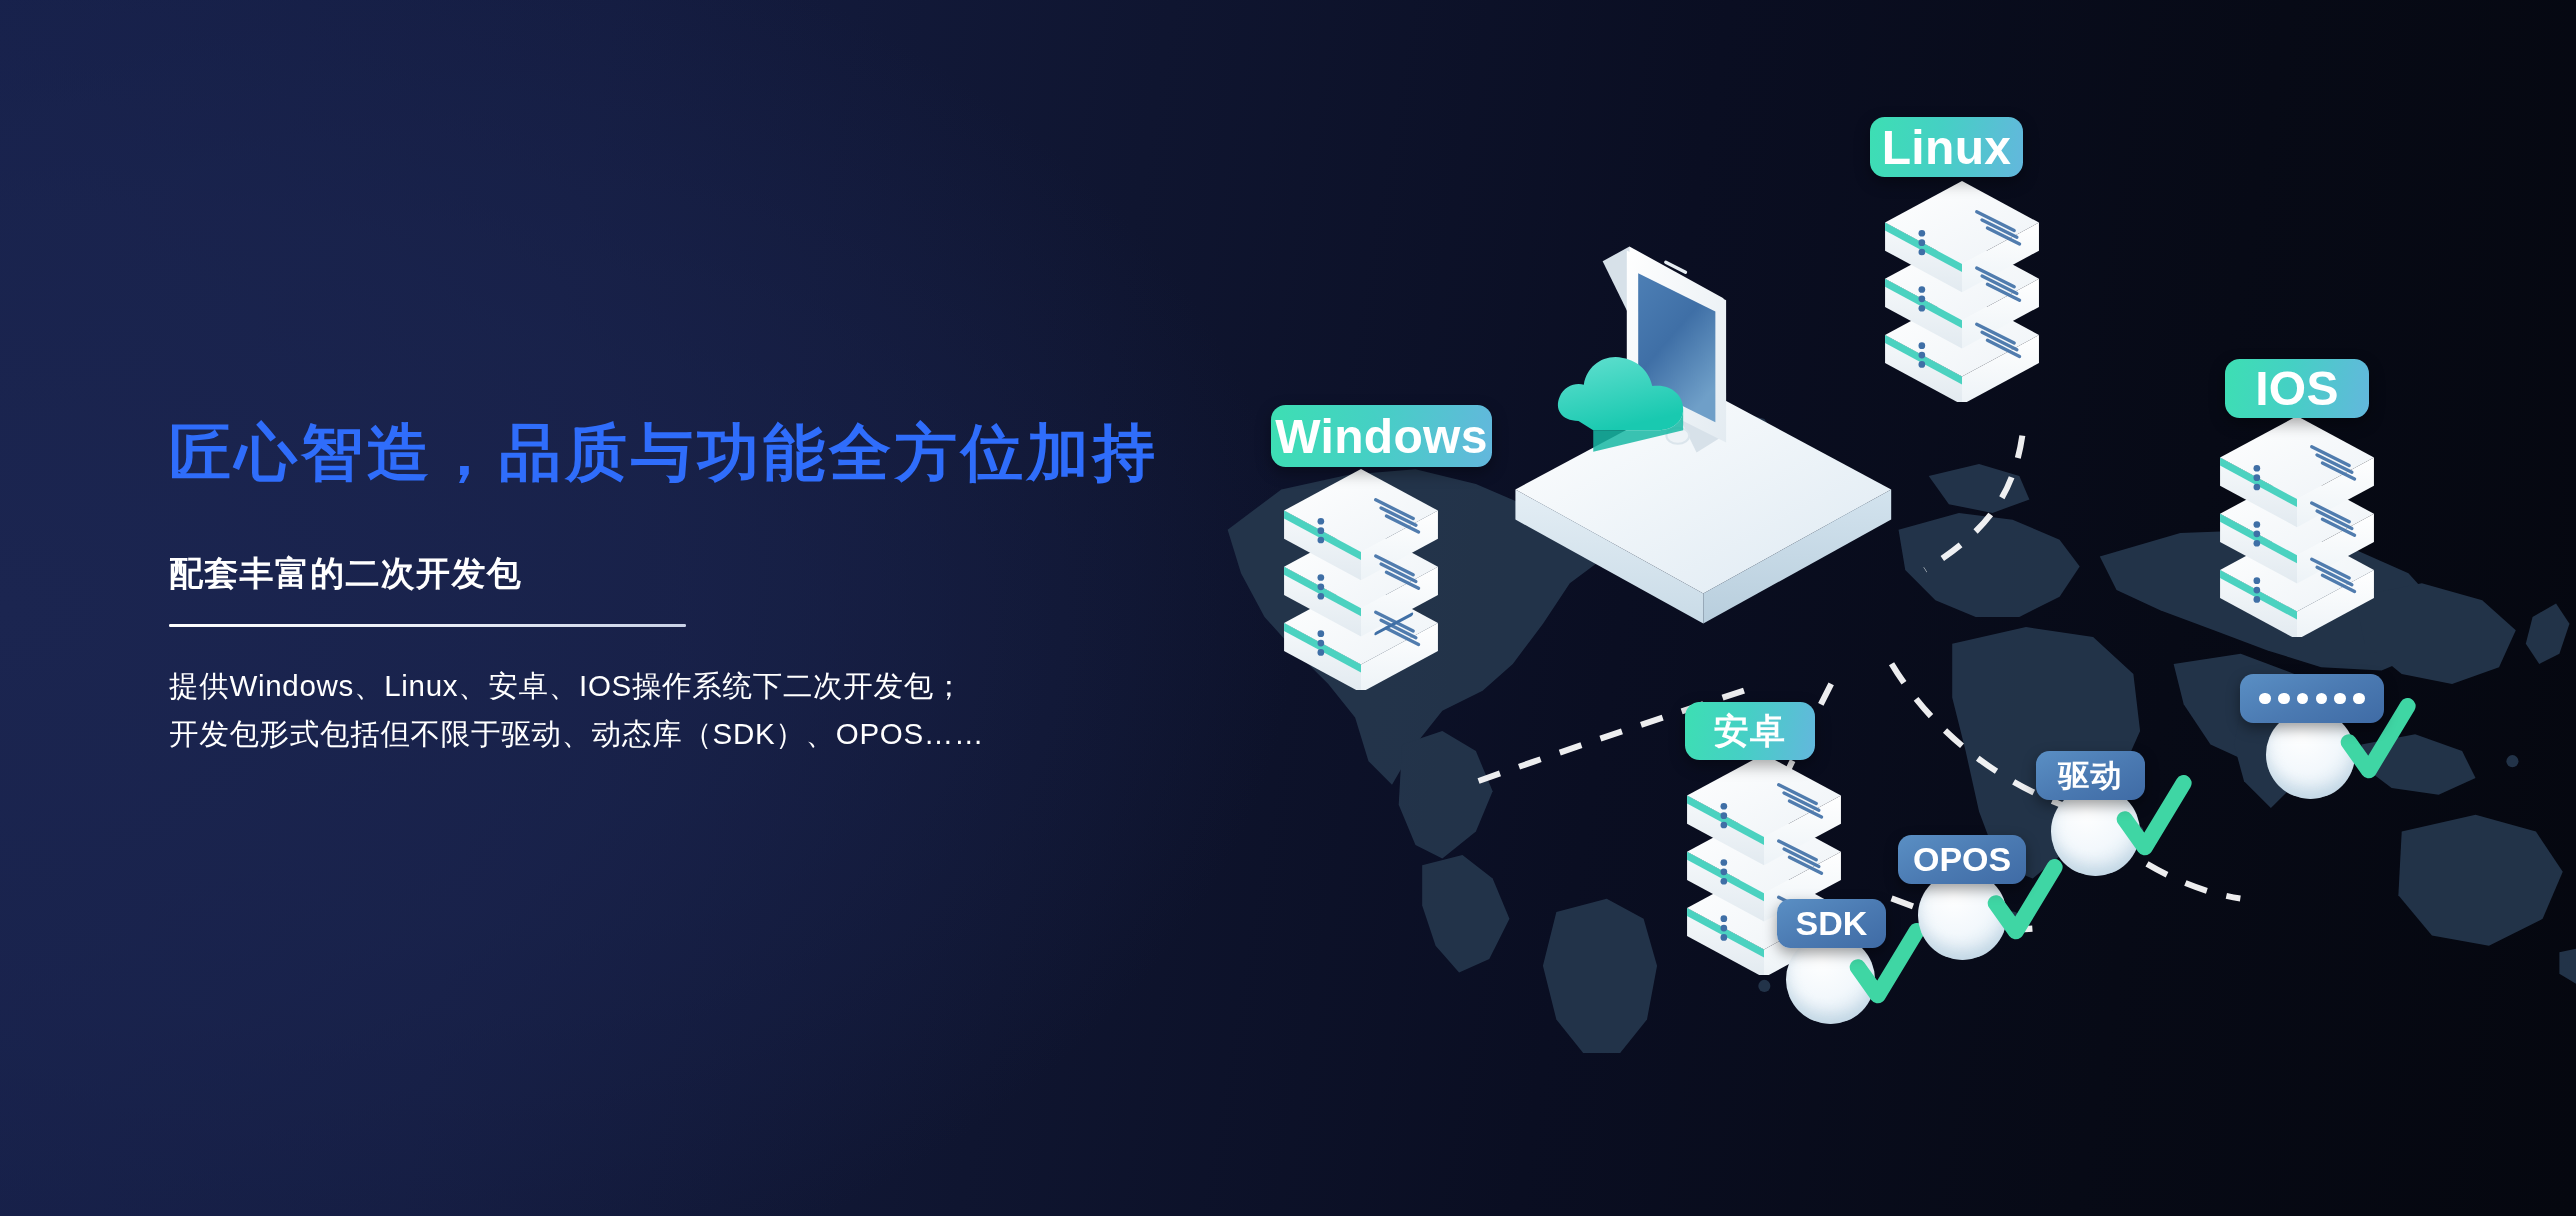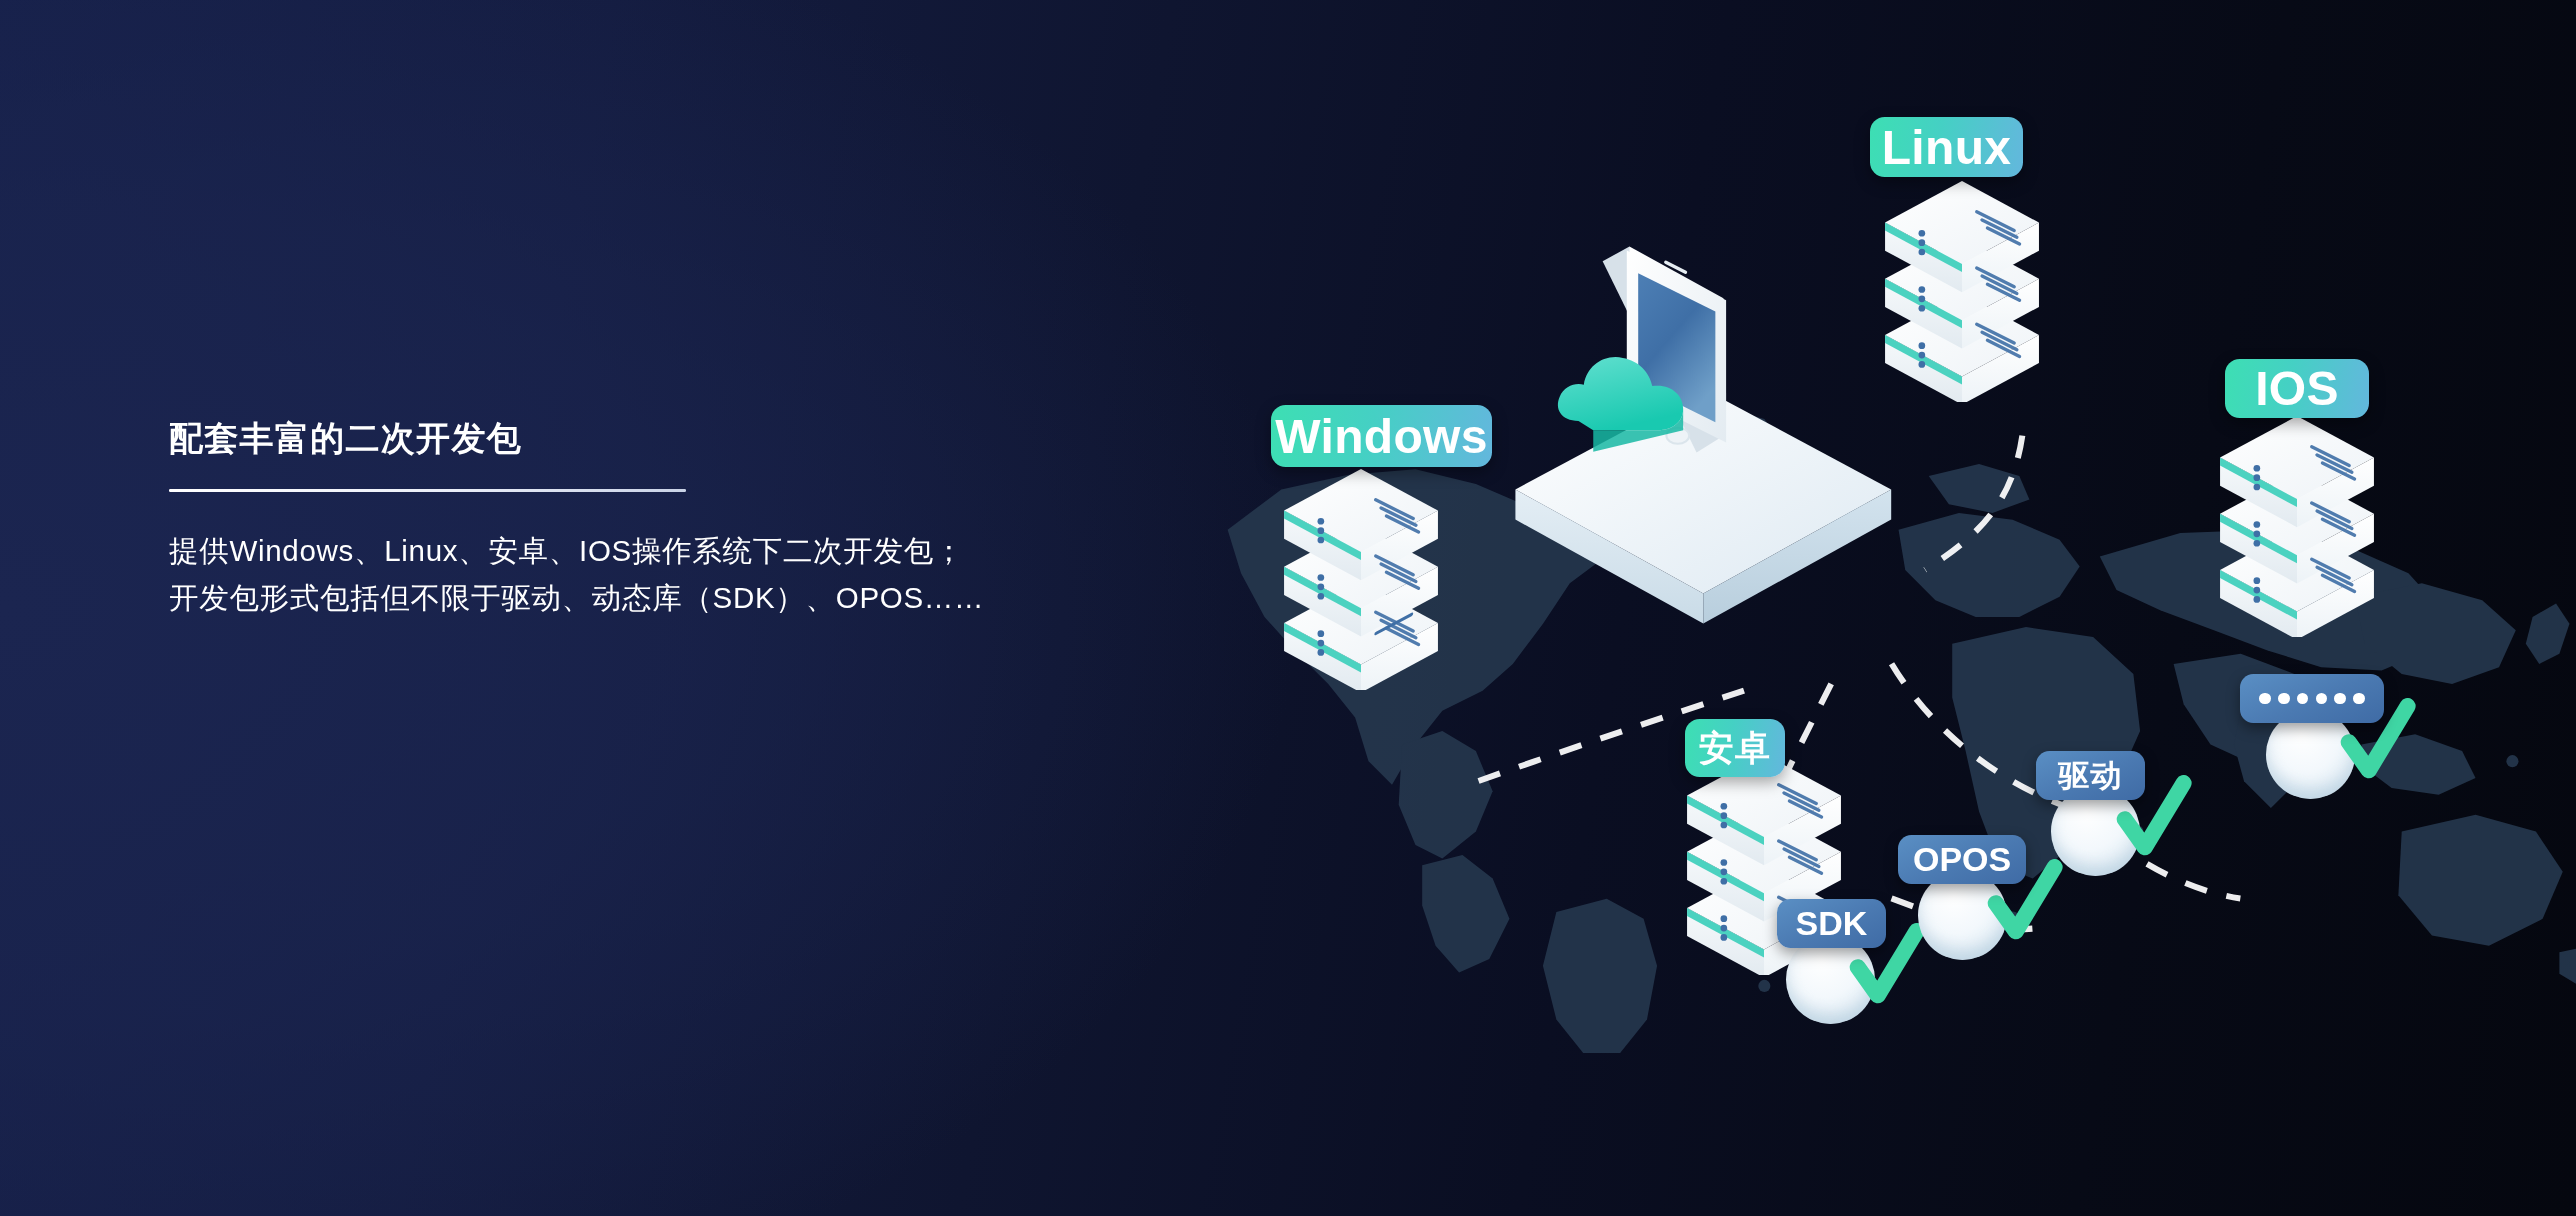--- a/index.html
+++ b/index.html
@@ -203,20 +203,21 @@
 
       <circle cx="1425" cy="905" r="13"></circle>
       <circle cx="1505" cy="1010" r="10"></circle>
       <circle cx="2065" cy="905" r="9"></circle>
       <circle cx="1320" cy="1140" r="11"></circle>
       <circle cx="950" cy="1240" r="9"></circle>
     </g>
   </svg>
 
   <div id="text-col">
+    <h1 id="headline">匠心智造，品质与功能全方位加持</h1>
     <h2 id="subhead">配套丰富的二次开发包</h2>
     <div id="divider"></div>
     <p class="body-line">提供Windows、Linux、安卓、IOS操作系统下二次开发包；</p>
     <p class="body-line">开发包形式包括但不限于驱动、动态库（SDK）、OPOS……</p>
   </div>
 
   <div id="illus">
 
     <svg id="connectors" viewBox="0 0 1900 1230">
       <g fill="none" stroke="#ffffff" stroke-width="9" stroke-linecap="butt" stroke-dasharray="34 30" opacity="0.93">
@@ -505,21 +506,21 @@
     </div>
 
     <div class="os-pill latin" style="left:569px; top:-104px; width:153px; height:60px;">
       <span>Linux</span>
     </div>
 
     <div class="os-pill latin" style="left:924px; top:138px; width:144px; height:59px;">
       <span>IOS</span>
     </div>
 
-    <div class="os-pill cjk" style="left:384px; top:498px; width:100px; height:58px;">
+    <div class="os-pill cjk" style="left:384px; top:481px; width:130px; height:58px;">
       <span>安卓</span>
     </div>
 
     <div class="pkg" style="left:476px; top:678px; width:161px; height:134px;">
       <div class="dome"></div>
       <svg class="check" viewBox="0 0 118 130">
         <path d="M16 66 L46 108 L104 12" fill="none" stroke="#3fd6a4" stroke-width="24" stroke-linecap="round" stroke-linejoin="round"></path>
       </svg>
       <div class="badge">
         <span>SDK</span>

